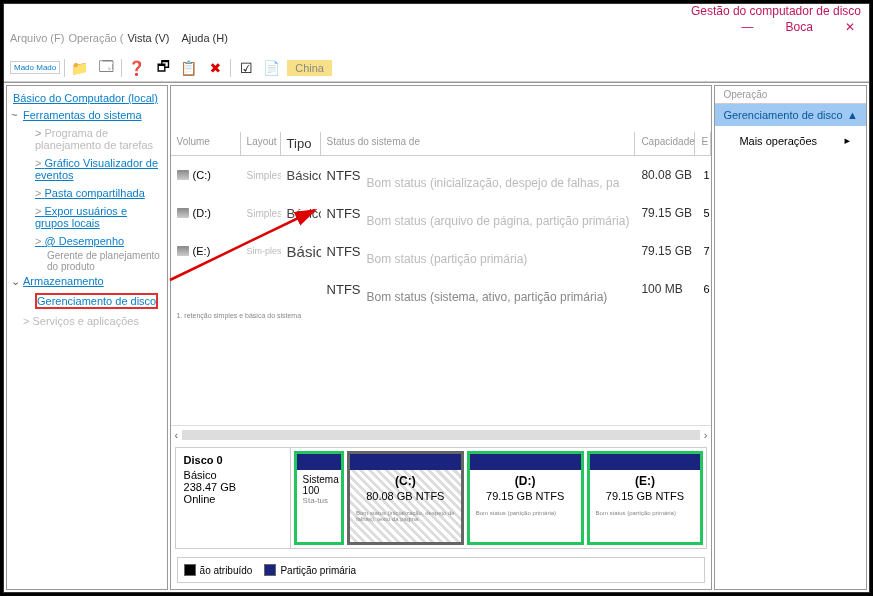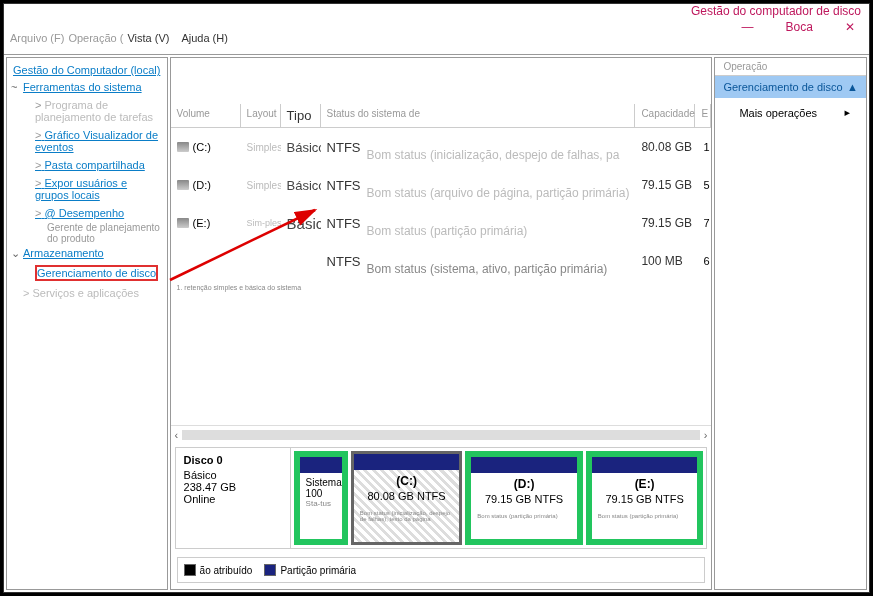--- a/index.html
+++ b/index.html
@@ -50,21 +50,21 @@
     
     .scroll-x { height: 18px; display: flex; align-items: center; border-top: 1px solid #ddd; padding: 0 4px; }
     .scroll-arrow { font-size: 11px; color: #666; }
     .scroll-track { flex: 1; height: 10px; background: #ddd; margin: 0 4px; }
     
     .disk-layout { border: 1px solid #ccc; margin: 4px; }
     .disk-row { display: flex; align-items: stretch; min-height: 100px; }
     .disk-info { width: 115px; padding: 6px 8px; font-size: 11px; border-right: 1px solid #ccc; }
     .disk-info .name { font-weight: bold; margin-bottom: 3px; }
     .disk-parts { flex: 1; display: flex; gap: 3px; padding: 3px; }
-    .partition { border: 6px solid #22c55e; flex: 1; display: flex; flex-direction: column; position: relative; overflow: hidden; }
+    .partition { border: 3px solid #22c55e; flex: 1; display: flex; flex-direction: column; position: relative; overflow: hidden; }
     .partition.selected { border: 3px solid #666; }
     .partition.sys { flex: 0.4; }
     .part-hdr { height: 16px; background: #1a237e; }
     .part-body { padding: 4px 6px; font-size: 11px; flex: 1; }
     .part-body .pname { font-weight: bold; text-align: center; margin-bottom: 2px; font-size: 12px; }
     .part-body .psize { text-align: center; font-size: 11px; }
     .part-body .pstatus { font-size: 6px; color: #888; margin-top: 8px; }
     .selected .part-body { background: repeating-linear-gradient(45deg, #fff, #fff 3px, #ddd 3px, #ddd 6px); }
     
     .legend { margin: 4px 6px 6px; padding: 6px; border: 1px solid #ccc; font-size: 10px; display: flex; gap: 12px; }
@@ -93,25 +93,40 @@
     </div>
   </div>
 
   <div class="menubar">
     <span>Arquivo (F)</span>
     <span>Operação (</span>
     <span class="menu-active">Vista (V)</span>
     <span style="margin-left:8px" class="menu-active">Ajuda (H)</span>
   </div>
 
+  <div class="toolbar">
+    <span class="mado">Mado Mado</span>
+    <span class="tool-sep"></span>
+    <span class="tool-icon">📁</span>
+    <span class="tool-icon">🗔</span>
+    <span class="tool-sep"></span>
+    <span class="tool-icon" style="color:#0a7dc7">❓</span>
+    <span class="tool-icon">🗗</span>
+    <span class="tool-icon">📋</span>
+    <span class="tool-icon" style="color:#d00">✖</span>
+    <span class="tool-sep"></span>
+    <span class="tool-icon">☑</span>
+    <span class="tool-icon">📄</span>
+    <span class="china">China</span>
+  </div>
 
   <div class="main-area">
 
     <div class="tree-panel">
-      <div class="tree-root">Gestão do Computador (local)</div>
+      <div class="tree-root">Básico do Computador (local)</div>
       <div class="tree-item"><span class="tree-expand">~</span><span>Ferramentas do sistema</span></div>
       <div class="tree-item tree-sub muted"><span style="color:#999">&gt;</span> <span>Programa de planejamento de tarefas</span></div>
       <div class="tree-item tree-sub"><span style="color:#999">&gt;</span> <span>Gráfico Visualizador de eventos</span></div>
       <div class="tree-item tree-sub"><span style="color:#999">&gt;</span> <span>Pasta compartilhada</span></div>
       <div class="tree-item tree-sub"><span style="color:#999">&gt;</span> <span>Expor usuários e grupos locais</span></div>
       <div class="tree-item tree-sub"><span style="color:#999">&gt;</span> <span>@ Desempenho</span></div>
       <div class="tree-sub-sub">Gerente de planejamento do produto</div>
       <div class="tree-item"><span class="tree-expand">⌄</span><span>Armazenamento</span></div>
       <div class="tree-item tree-sub"><span class="highlighted">Gerenciamento de disco</span></div>
       <div class="tree-item muted"><span style="color:#bbb">&gt;</span> <span>Serviços e aplicações</span></div>

